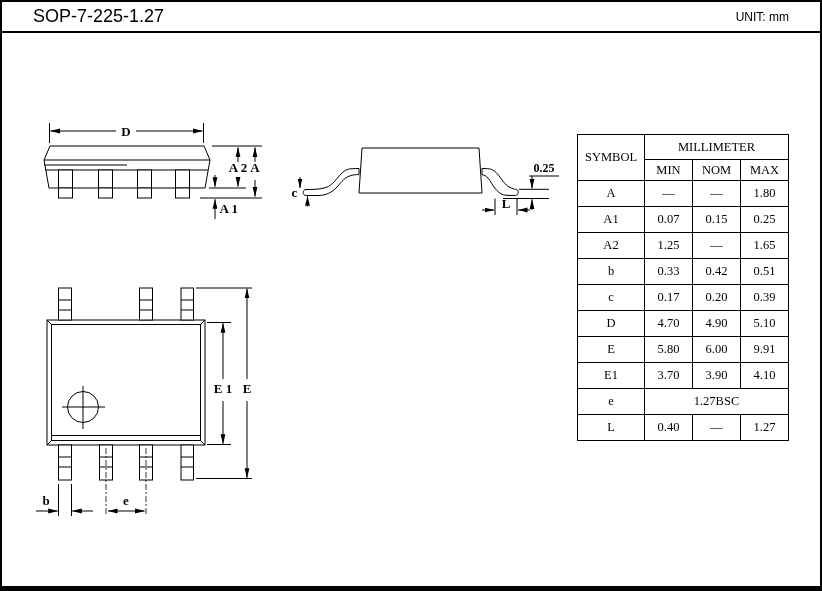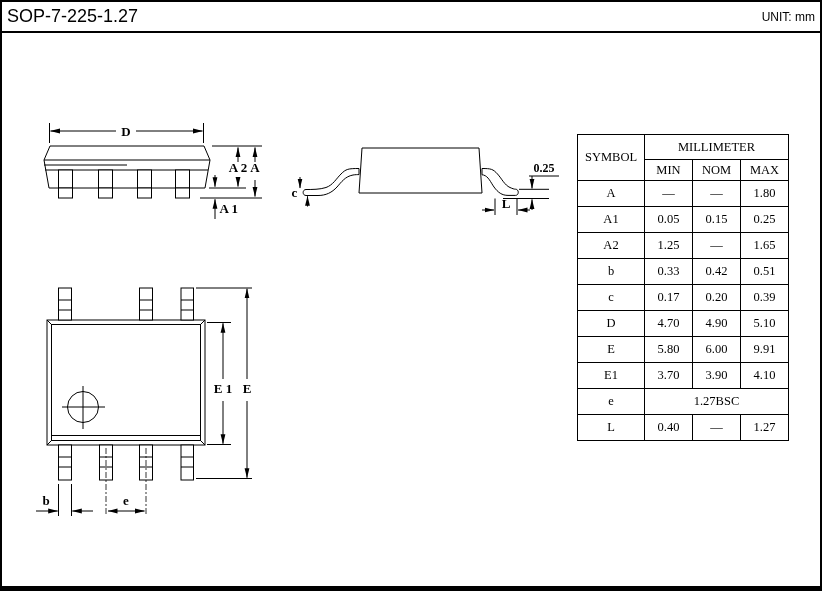--- a/index.html
+++ b/index.html
@@ -4,21 +4,21 @@
 <style>
   html,body{margin:0;padding:0;background:#fff;}
   .page{
     position:relative;width:822px;height:591px;box-sizing:border-box;
     background:#fff;border:2px solid #000;border-bottom-width:5px;
     font-family:"Liberation Sans",sans-serif;overflow:hidden;
   }
   .titlebar{
     position:absolute;top:0;left:0;right:0;height:31px;
     border-bottom:2px solid #000;display:flex;align-items:center;
-    justify-content:space-between;padding:0 5px;box-sizing:border-box;
+    justify-content:space-between;padding:0 31px;box-sizing:border-box;
   }
   .title-text{font-size:18px;color:#000;letter-spacing:0px;}
   .unit-text{font-size:12px;color:#000;}
   svg.drawing{position:absolute;top:0;left:0;}
   .ln{stroke:#000;stroke-width:1;fill:none;}
   .wrect{stroke:#000;stroke-width:1;fill:#fff;}
   .wlead{stroke:#000;stroke-width:1;fill:#fff;}
   .dimln{stroke:#000;stroke-width:1;fill:none;}
   .dash{stroke:#000;stroke-width:0.8;fill:none;stroke-dasharray:6 2 2 2;}
   .dim{font-family:"Liberation Serif",serif;font-weight:bold;font-size:13px;fill:#000;}
@@ -187,21 +187,21 @@
     </thead>
     <tbody>
       <tr class="dr">
         <td>A</td>
         <td>—</td>
         <td>—</td>
         <td>1.80</td>
       </tr>
       <tr class="dr">
         <td>A1</td>
-        <td>0.05</td>
+        <td>0.07</td>
         <td>0.15</td>
         <td>0.25</td>
       </tr>
       <tr class="dr">
         <td>A2</td>
         <td>1.25</td>
         <td>—</td>
         <td>1.65</td>
       </tr>
       <tr class="dr">

